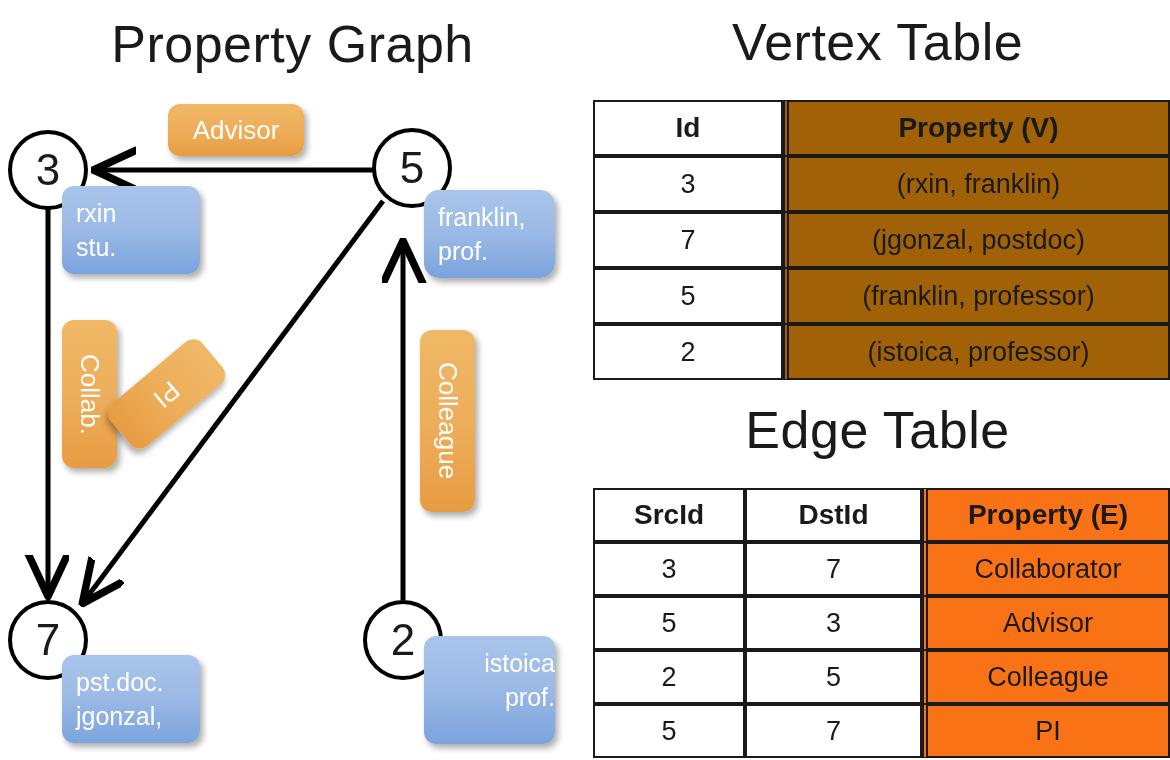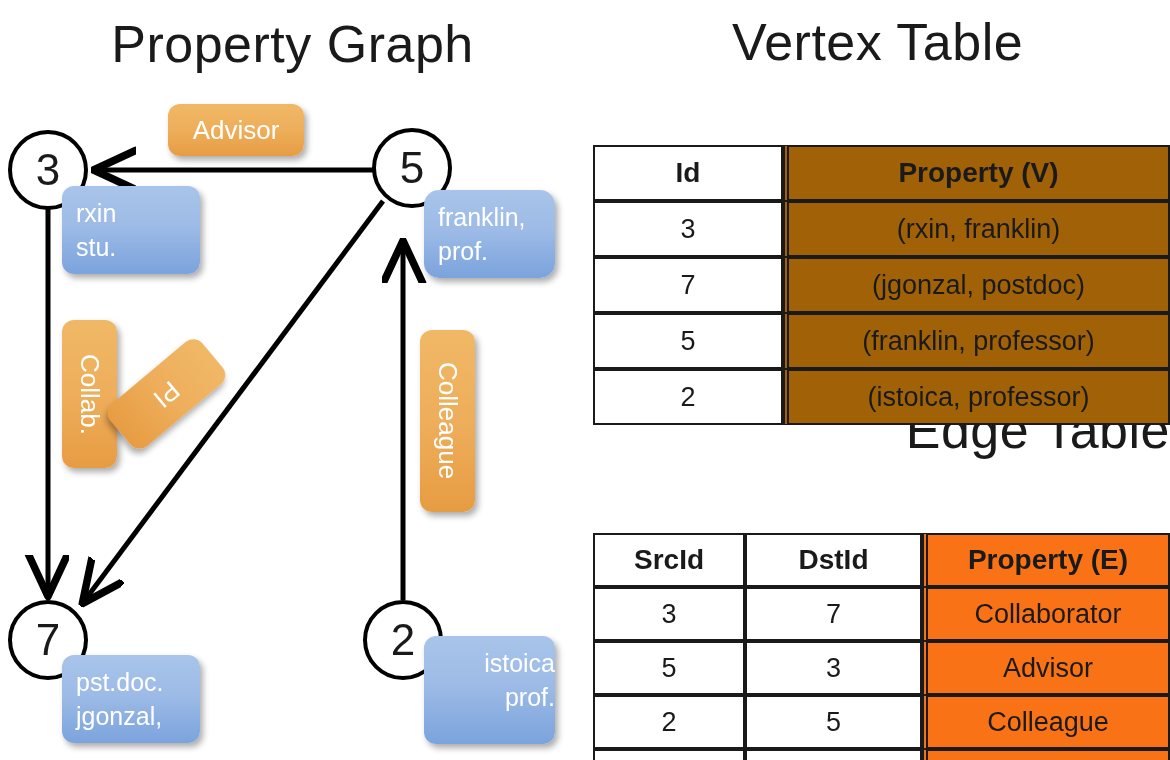--- a/index.html
+++ b/index.html
@@ -32,21 +32,21 @@
     line-height: 60px;
   }
   #title-vertex-table {
     left: 585px; top: 12px; width: 585px;
     text-align: center;
     font-size: 52px;
     line-height: 60px;
   }
   #title-edge-table {
     left: 585px; top: 400px; width: 585px;
-    text-align: right;
+    text-align: center;
     font-size: 52px;
     line-height: 60px;
   }
 
   
   #graph-panel {
     position: absolute;
     left: 0; top: 0;
     width: 585px; height: 760px;
   }
@@ -136,21 +136,20 @@
     text-orientation: mixed;
     white-space: nowrap;
   }
 
   
   .data-table {
     position: absolute;
     border-collapse: separate;
     border-spacing: 0;
     table-layout: fixed;
-    margin-top: 45px;
   }
   .data-table td {
     border: 2px solid #1a1a1a;
     text-align: center;
     font-size: 27px;
     font-weight: 300;
     color: #1a1a1a;
     padding: 0;
     box-sizing: border-box;
   }

